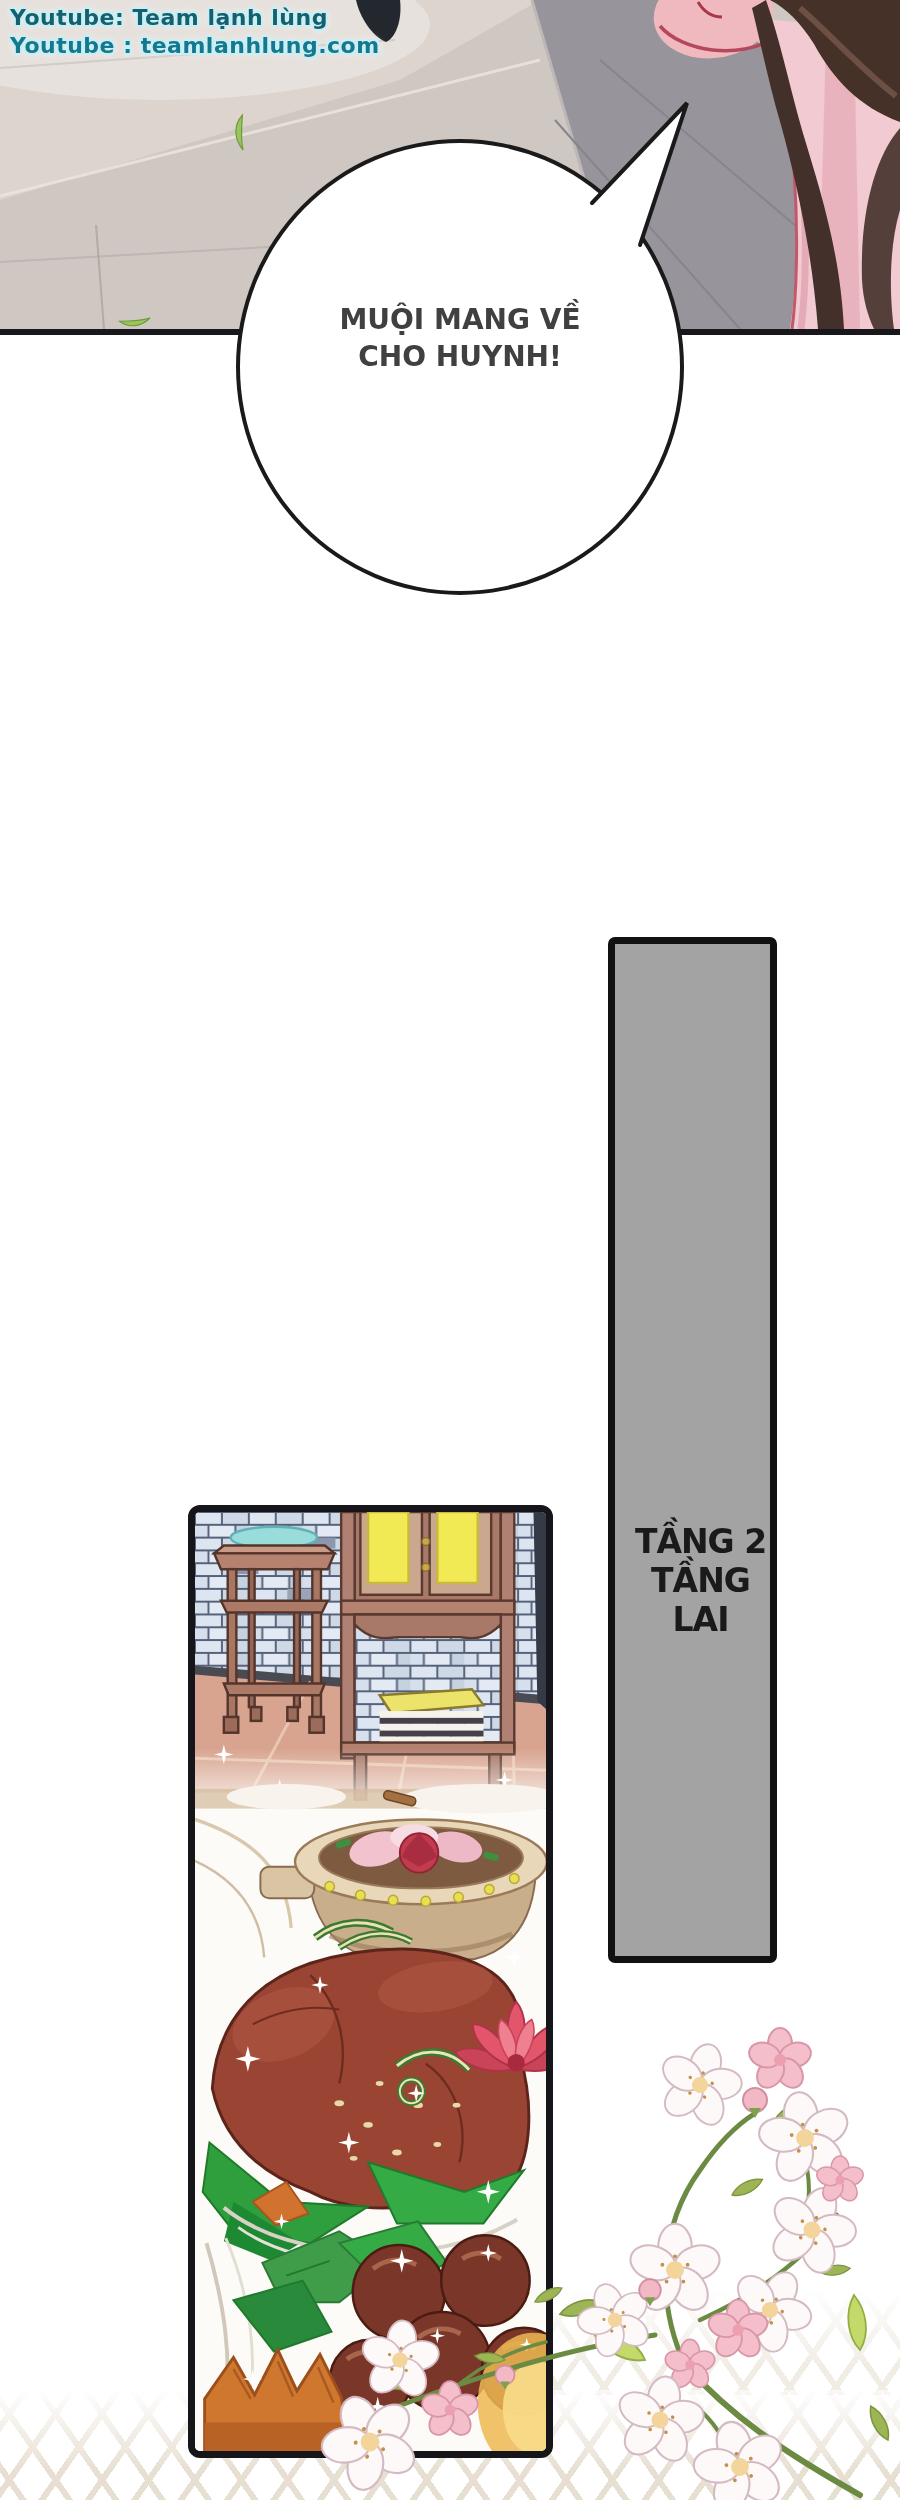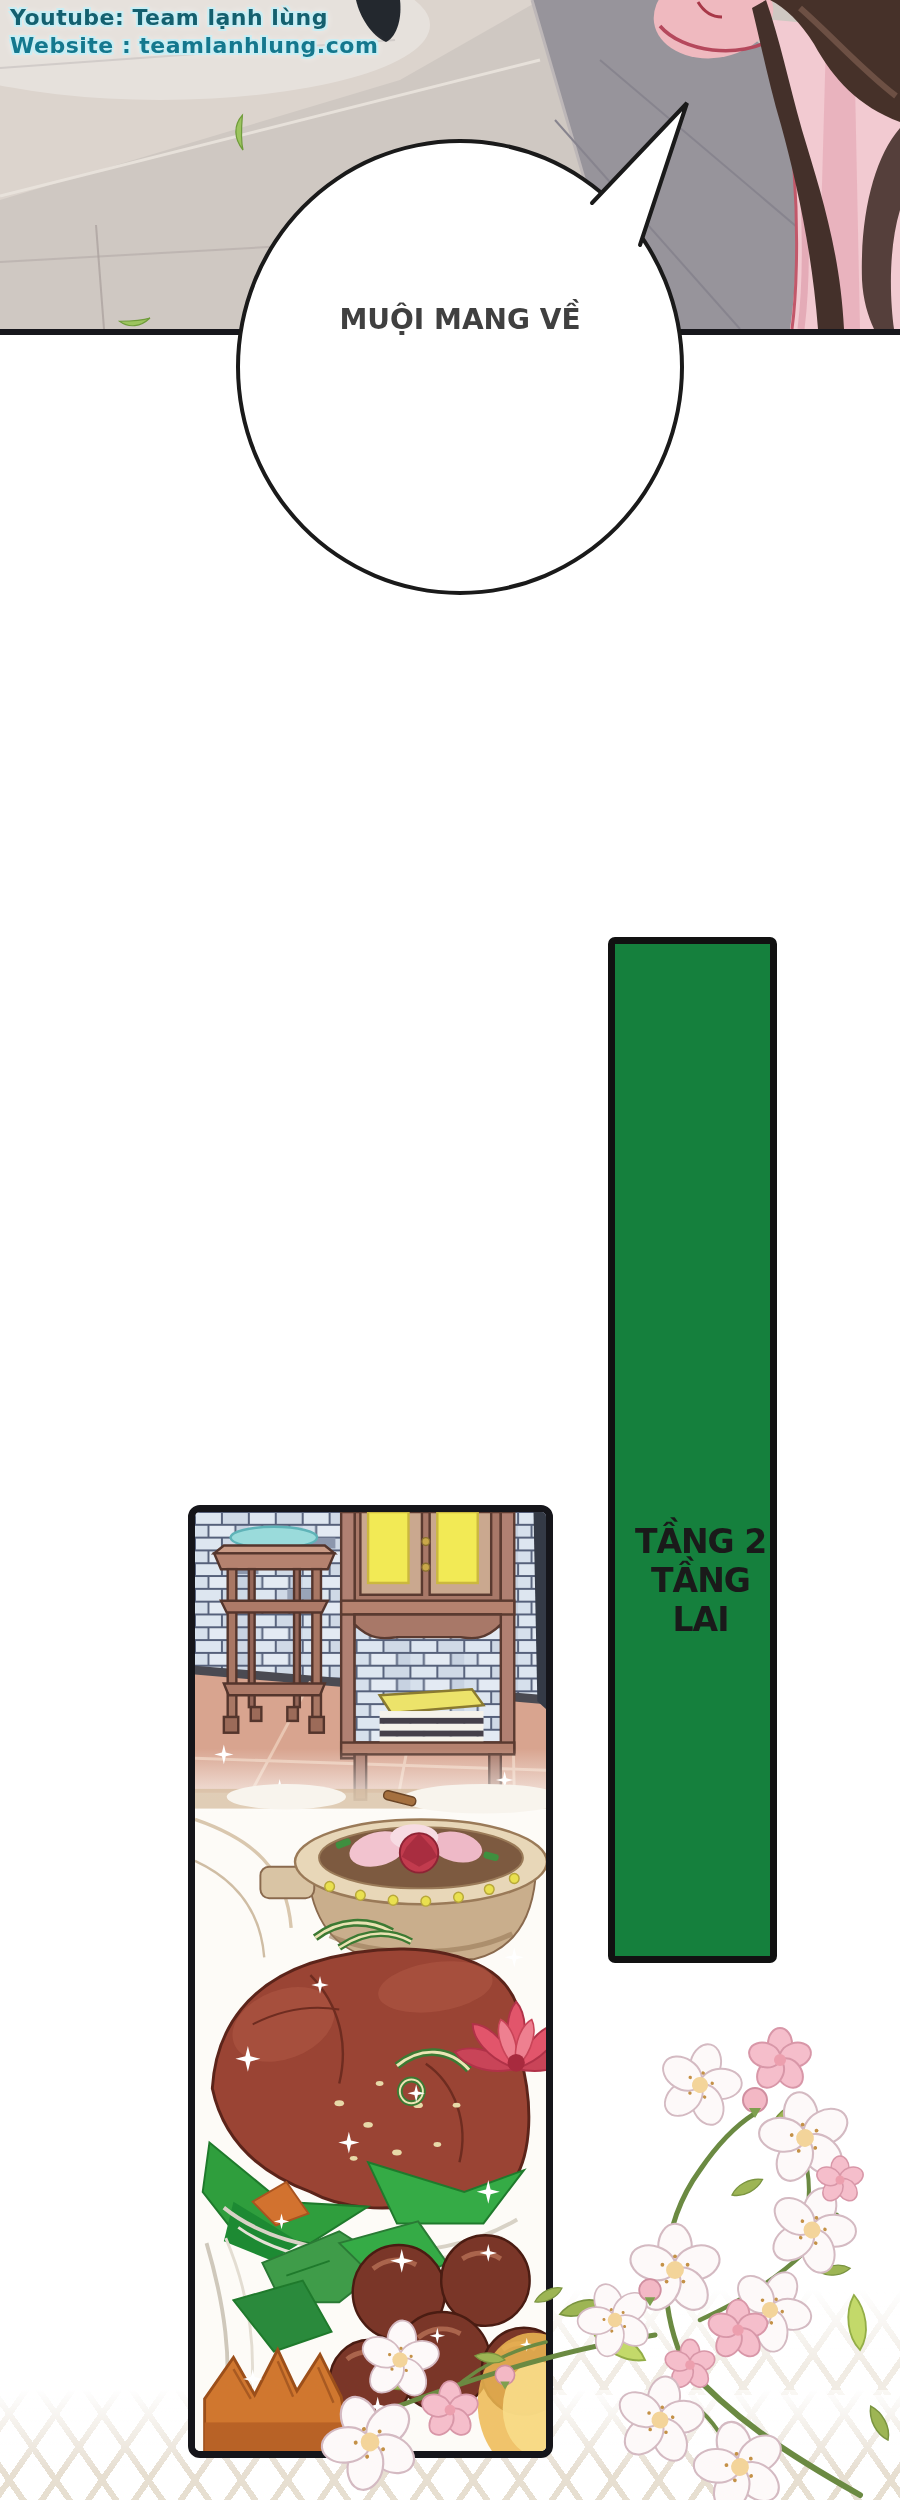--- a/index.html
+++ b/index.html
@@ -19,21 +19,21 @@
       text-shadow:-2px -2px 0 #c9eef4,2px -2px 0 #c9eef4,-2px 2px 0 #c9eef4,2px 2px 0 #c9eef4,0 0 8px rgba(255,255,255,.9);}
 
   
   .bubble{position:absolute;left:236px;top:139px;width:448px;height:456px;background:#fff;
           border:4px solid #1a1a1a;border-radius:50%;box-sizing:border-box;z-index:3;}
   .bubble-text{padding-top:158px;text-align:center;font-weight:bold;font-size:28px;
                line-height:37px;color:#404040;letter-spacing:0;}
   .bubble-tail{position:absolute;left:555px;top:90px;z-index:4;}
 
   
-  .caption-box{position:absolute;left:608px;top:937px;width:169px;height:1026px;background:#15803d;
+  .caption-box{position:absolute;left:608px;top:937px;width:169px;height:1026px;background:#a3a3a3;
                border:7px solid #111;border-radius:7px;box-sizing:border-box;z-index:2;padding-left:16px;}
   .caption-text{padding-top:578px;text-align:center;font-weight:bold;font-size:33px;
                 line-height:39px;color:#1a1a1a;letter-spacing:-1px;}
 
   
   .lattice{position:absolute;z-index:1;
      background:
        repeating-linear-gradient(55deg, rgba(0,0,0,0) 0 16px, #d8cab4 16px 22px, rgba(0,0,0,0) 22px 38px),
        repeating-linear-gradient(-55deg, rgba(0,0,0,0) 0 16px, #d8cab4 16px 22px, rgba(0,0,0,0) 22px 38px);}
   .lattice .fade{position:absolute;inset:0;background:linear-gradient(180deg,#fff 0%,rgba(255,255,255,0) 75%);}
@@ -93,27 +93,28 @@
         <path d="M698,2 C704,12 712,17 722,17" stroke="#a83848" stroke-width="3" fill="none"></path>
 
         <path d="M770,0 L900,0 L900,122 C858,106 834,80 814,44 C800,22 786,8 770,0 Z" fill="#463129"></path>
         <path d="M800,8 C832,36 862,70 896,96" stroke="#6d5044" stroke-width="6" fill="none"></path>
         <path d="M766,0 C780,40 788,80 802,130 C820,190 840,250 844,329 L818,329 C812,250 796,180 781,125 C769,85 760,40 752,8 Z" fill="#44302a"></path>
         <path d="M900,128 C874,158 860,215 862,280 C863,300 868,316 874,329 L894,329 C890,300 888,250 900,210 Z" fill="#44302a" opacity=".9"></path>
       </g>
     </svg>
     <div class="watermark">
       <div class="wm1">Youtube: Team lạnh lùng</div>
-      <div class="wm2">Website : teamlanhlung.com</div>
+      <div class="wm2">Youtube : teamlanhlung.com</div>
     </div>
   </div>
 
   <div class="bubble">
     <div class="bubble-text">
       <div>MUỘI MANG VỀ</div>
+      <div>CHO HUYNH!</div>
     </div>
   </div>
   <svg class="bubble-tail" width="145" height="170" viewBox="0 0 145 170">
     <polygon points="132,13 37,113 85,155" fill="#ffffff"></polygon>
     <path d="M37,113 L132,13 L85,155" stroke="#1a1a1a" stroke-width="4" fill="none" stroke-linecap="round"></path>
   </svg>
 
   <div class="caption-box">
     <div class="caption-text">
       <div>TẦNG 2</div>

